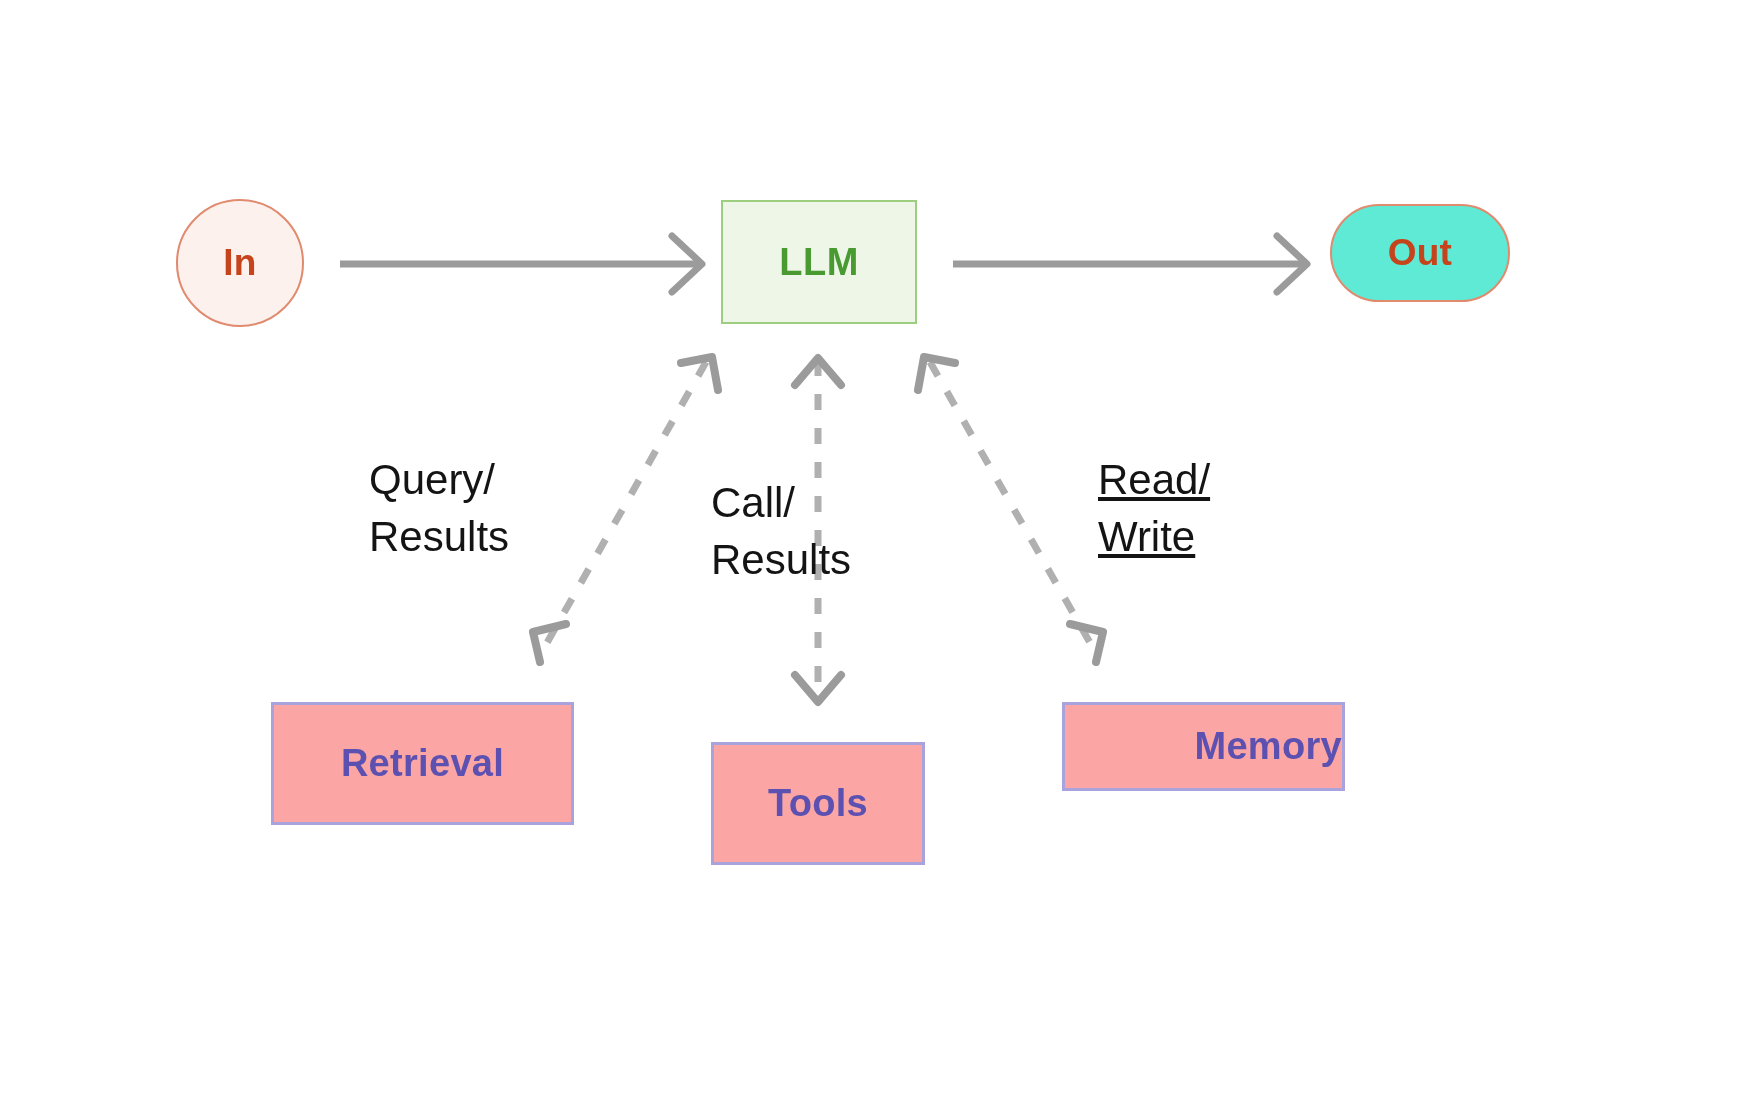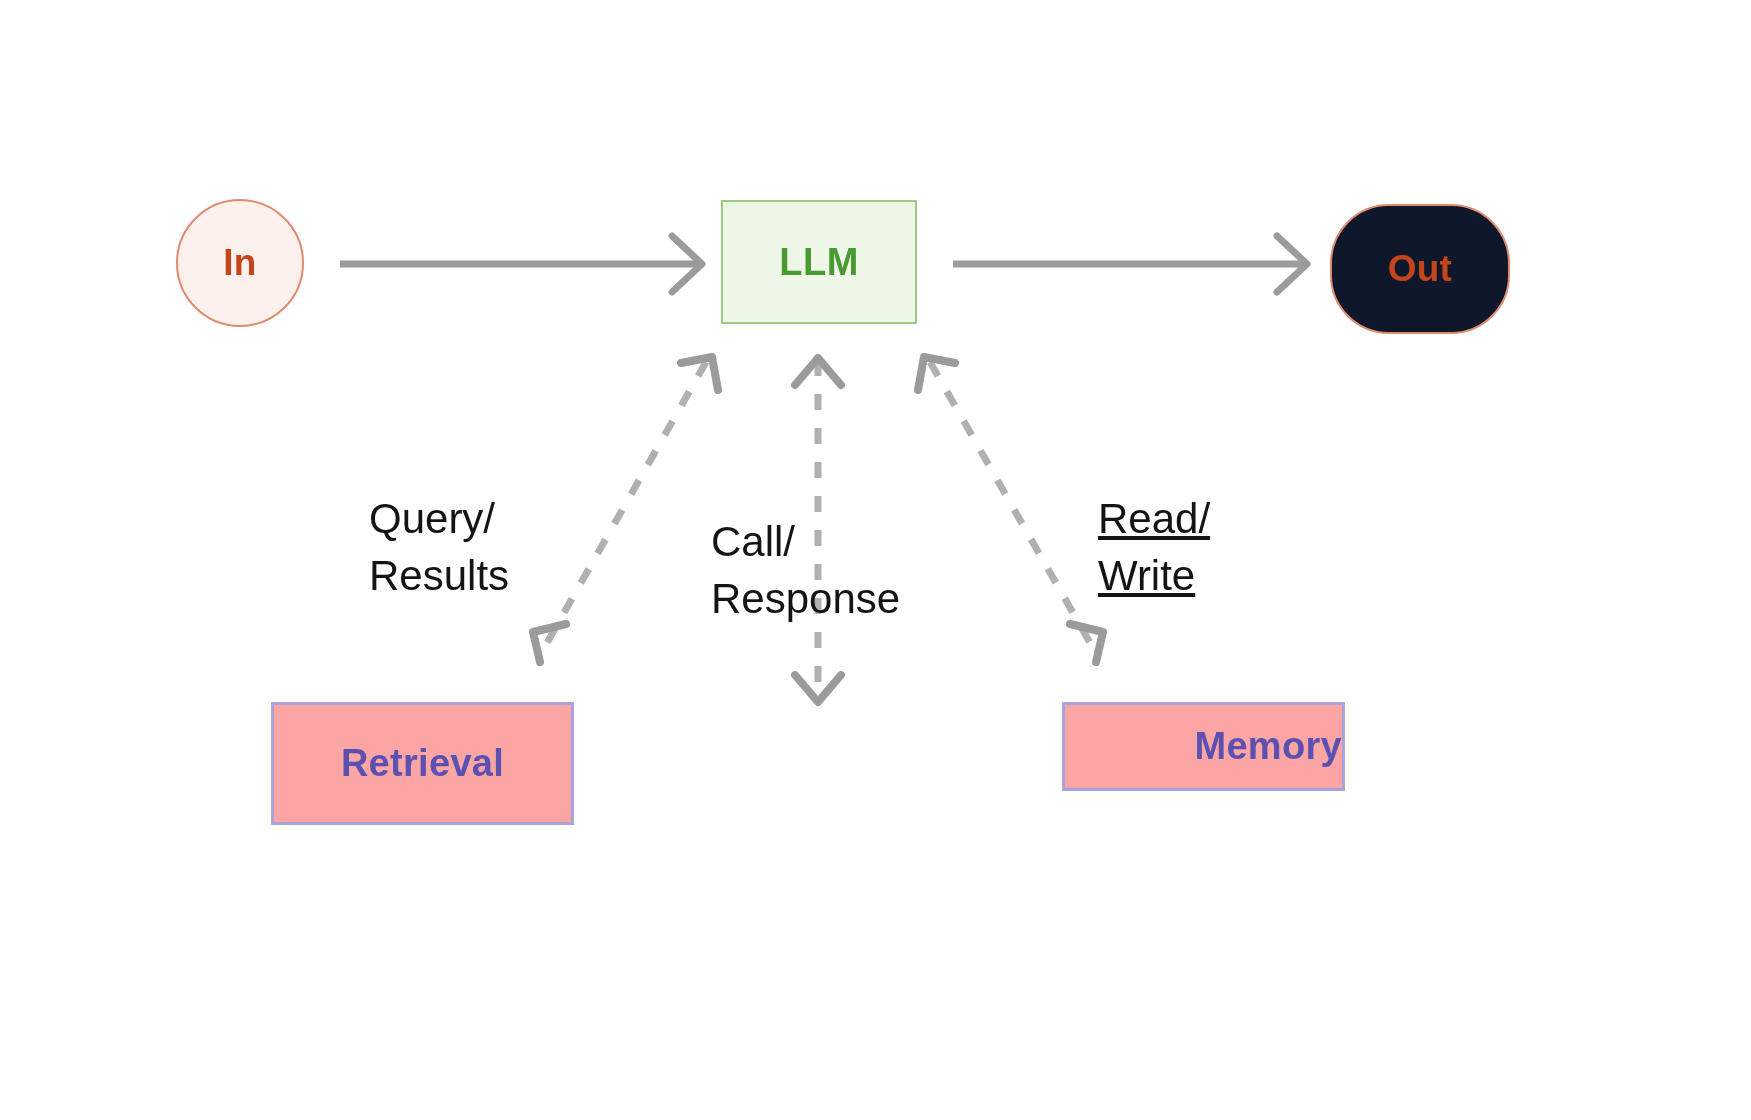--- a/index.html
+++ b/index.html
@@ -48,23 +48,23 @@
     font-size: 37px;
     font-weight: 700;
     color: #c5441c;
     letter-spacing: 0.2px;
   }
   
   #node-out {
     left: 1330px;
     top: 204px;
     width: 180px;
-    height: 130px;
+    height: 98px;
     border-radius: 59px;
-    background: #0f172a;
+    background: #5eead4;
     border: 2px solid #e08a6e;
   }
   #node-out .node-label {
     font-size: 37px;
     font-weight: 700;
     color: #c5441c;
     letter-spacing: 0.2px;
   }
   
   #node-llm {
@@ -112,21 +112,20 @@
     justify-content: flex-end;
   }
   
   .edge-label {
     position: absolute;
     color: #141414;
     font-size: 42px;
     line-height: 1.35;
     white-space: pre-line;
     user-select: none;
-    margin-top: 39px;
   }
   #label-query {
     left: 369px;
     top: 452px;
     text-align: left;
   }
   #label-call {
     left: 711px;
     top: 475px;
     text-align: left;
@@ -189,27 +188,30 @@
   </div>
 
   <div class="node" id="node-out">
     <span class="node-label">Out</span>
   </div>
 
   <div class="node res-box" id="node-retrieval">
     <span class="node-label">Retrieval</span>
   </div>
 
+  <div class="node res-box" id="node-tools">
+    <span class="node-label">Tools</span>
+  </div>
 
   <div class="node res-box" id="node-memory">
     <span class="node-label">Memory</span>
   </div>
 
   <div class="edge-label" id="label-query">Query/
 Results</div>
 
   <div class="edge-label" id="label-call">Call/
-Response</div>
+Results</div>
 
   <div class="edge-label" id="label-read">Read/
 Write</div>
 
 </div>
 
 </body></html>

